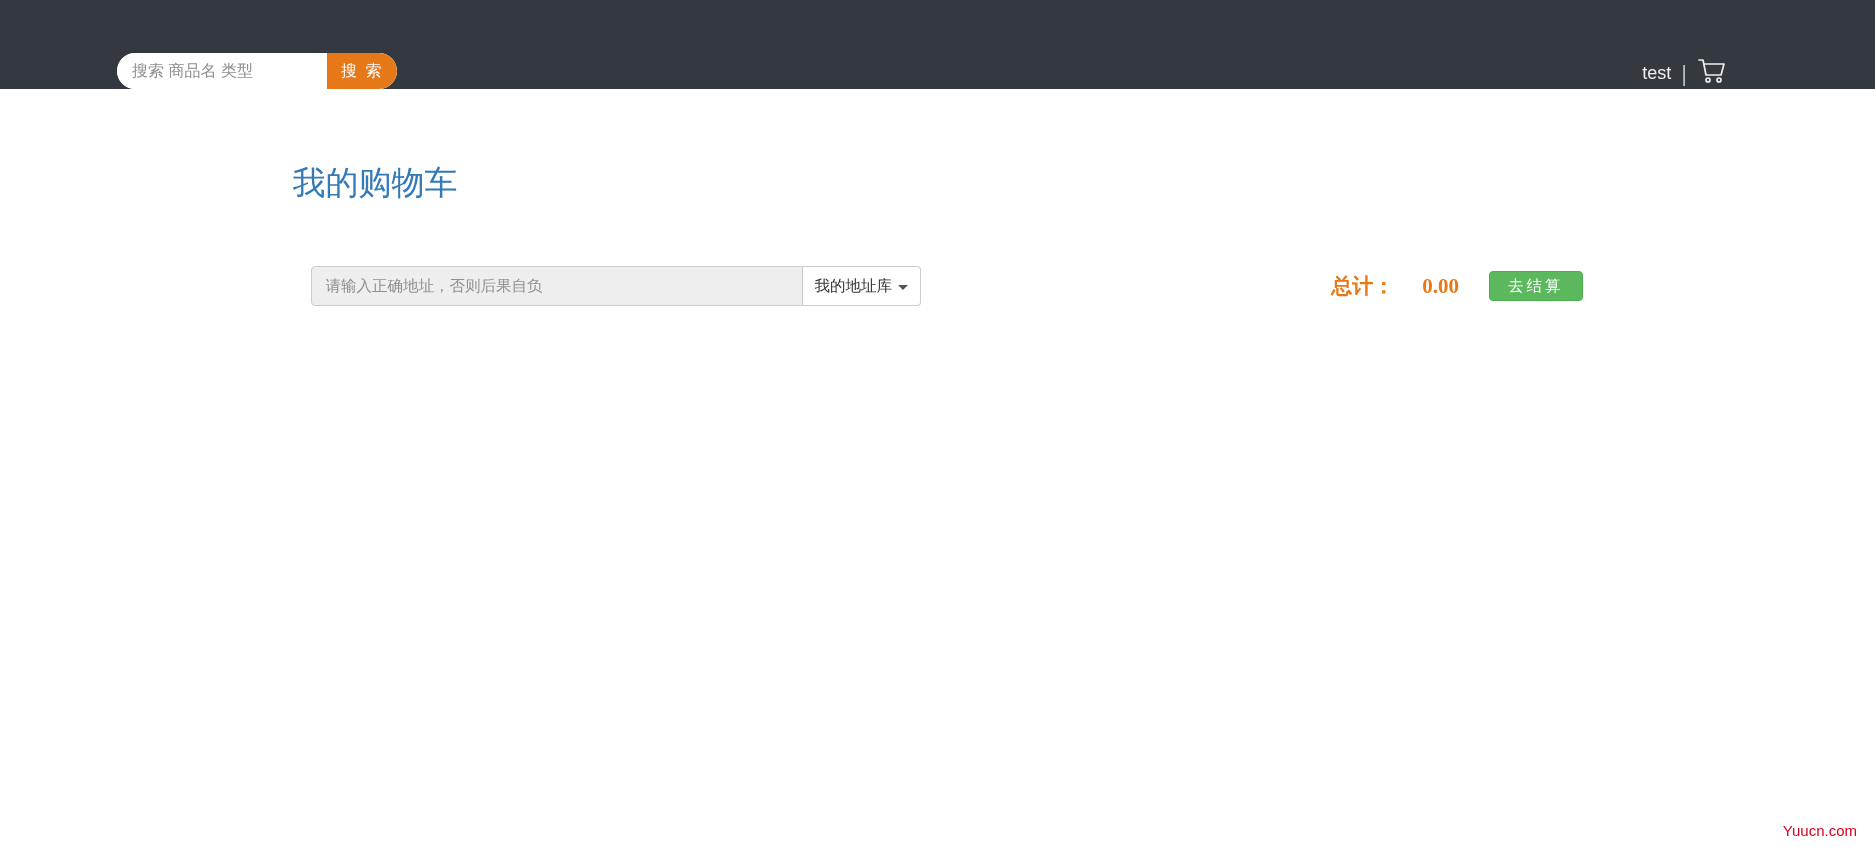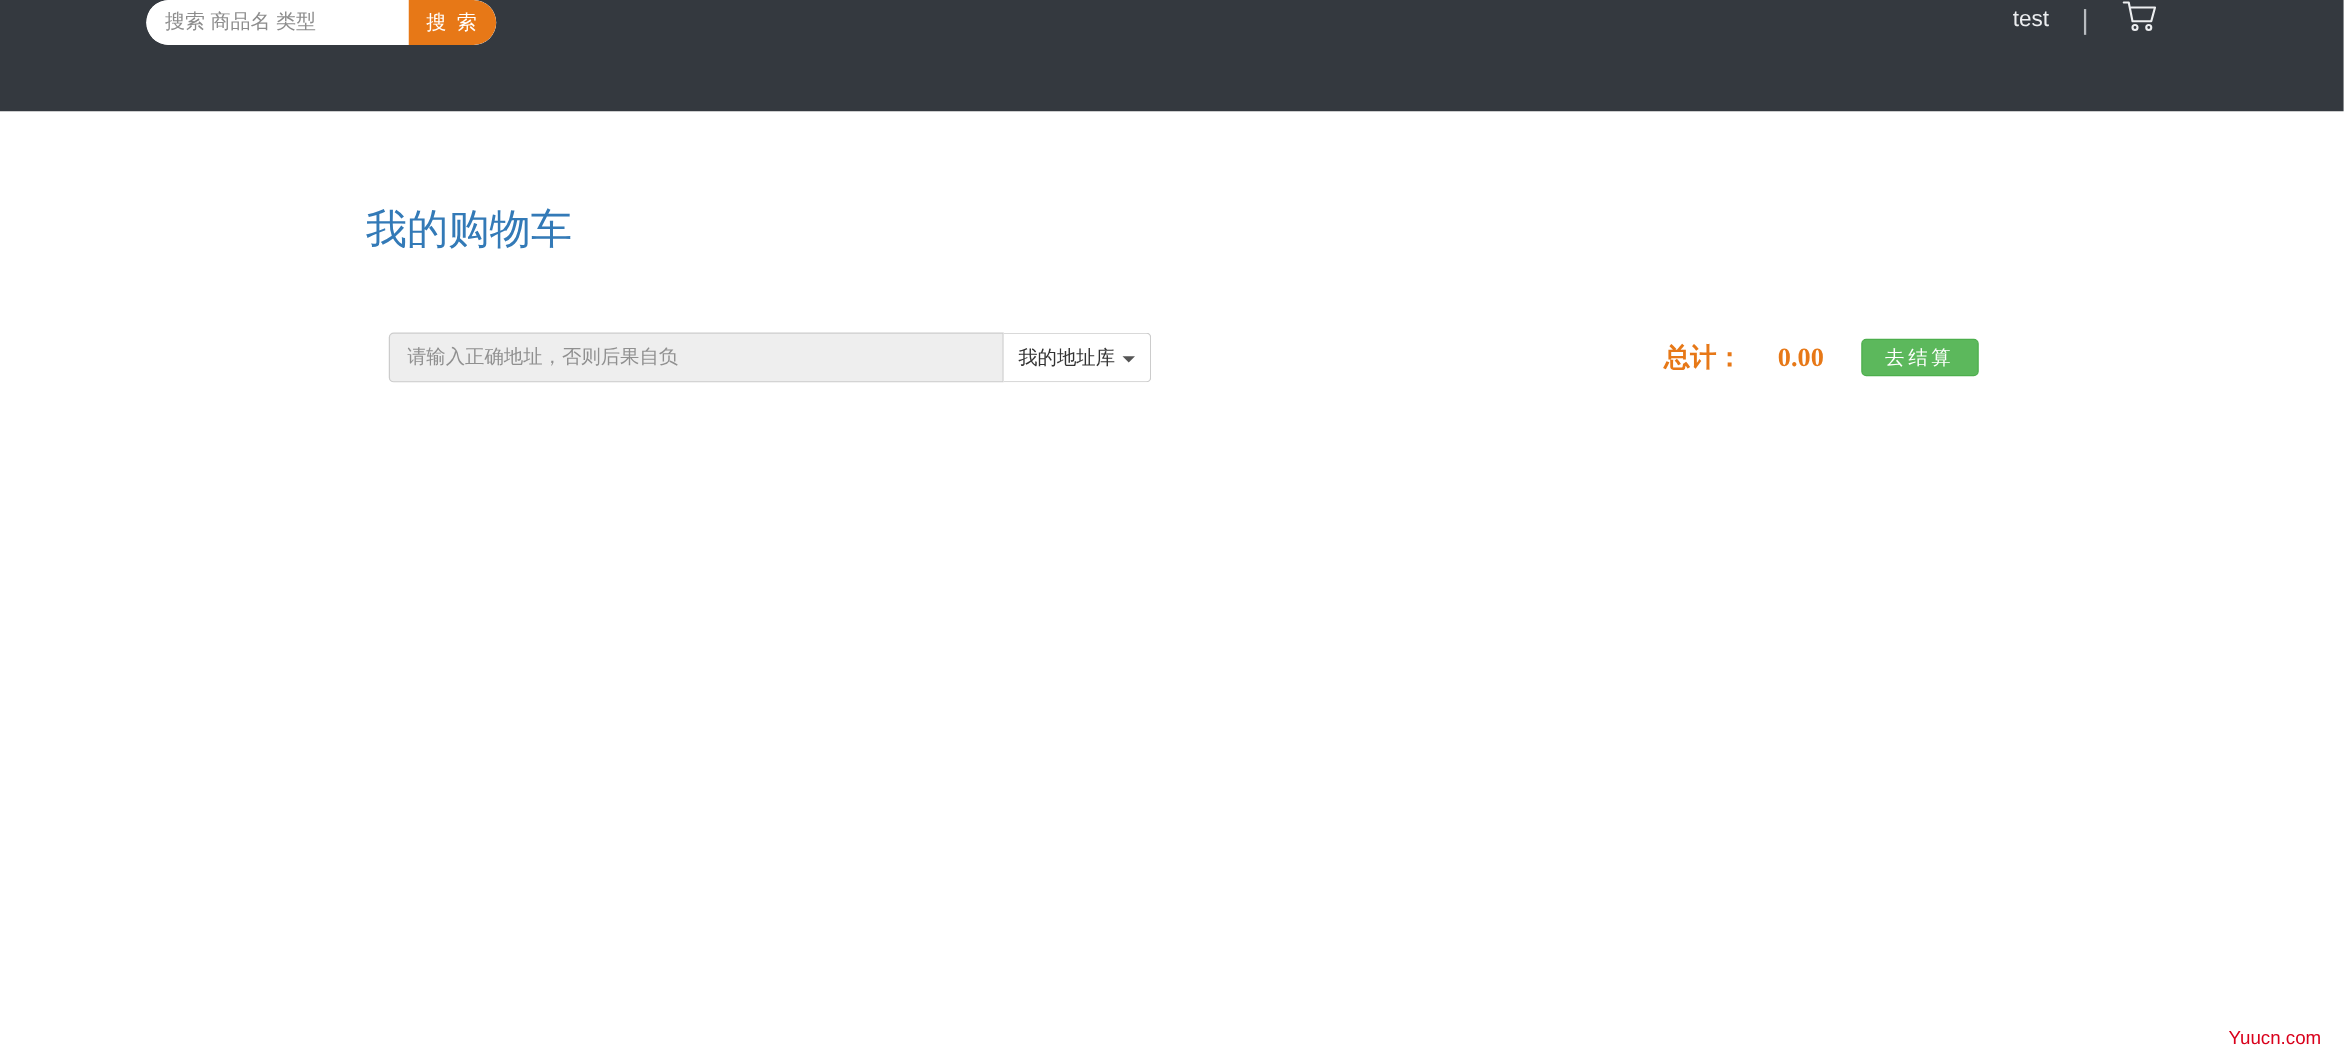--- a/index.html
+++ b/index.html
@@ -9,21 +9,21 @@
     }
     body {
       font-family: "Microsoft YaHei", Arial, sans-serif;
       background: #fff;
     }
     .header {
       background: #34393f;
       width: 100%;
       height: 89px;
       display: flex;
-      align-items: flex-start;
+      align-items: flex-end;
       padding: 0 30px 0 117px;
     }
     .search-wrap {
       display: flex;
       align-items: center;
       background: #fff;
       border-radius: 20px;
       height: 36px;
       overflow: hidden;
     }
@@ -53,21 +53,21 @@
       letter-spacing: 2px;
     }
     .header-spacer {
       flex: 1;
     }
     .user-area {
       display: flex;
       align-items: center;
       color: #eceef0;
       font-size: 18px;
-      gap: 26px;
+      gap: 10px;
       padding-right: 120px;
     }
     .divider {
       color: #b8bcc0;
       font-size: 22px;
       font-weight: 300;
     }
     .cart-icon svg {
       width: 28px;
       height: 26px;

